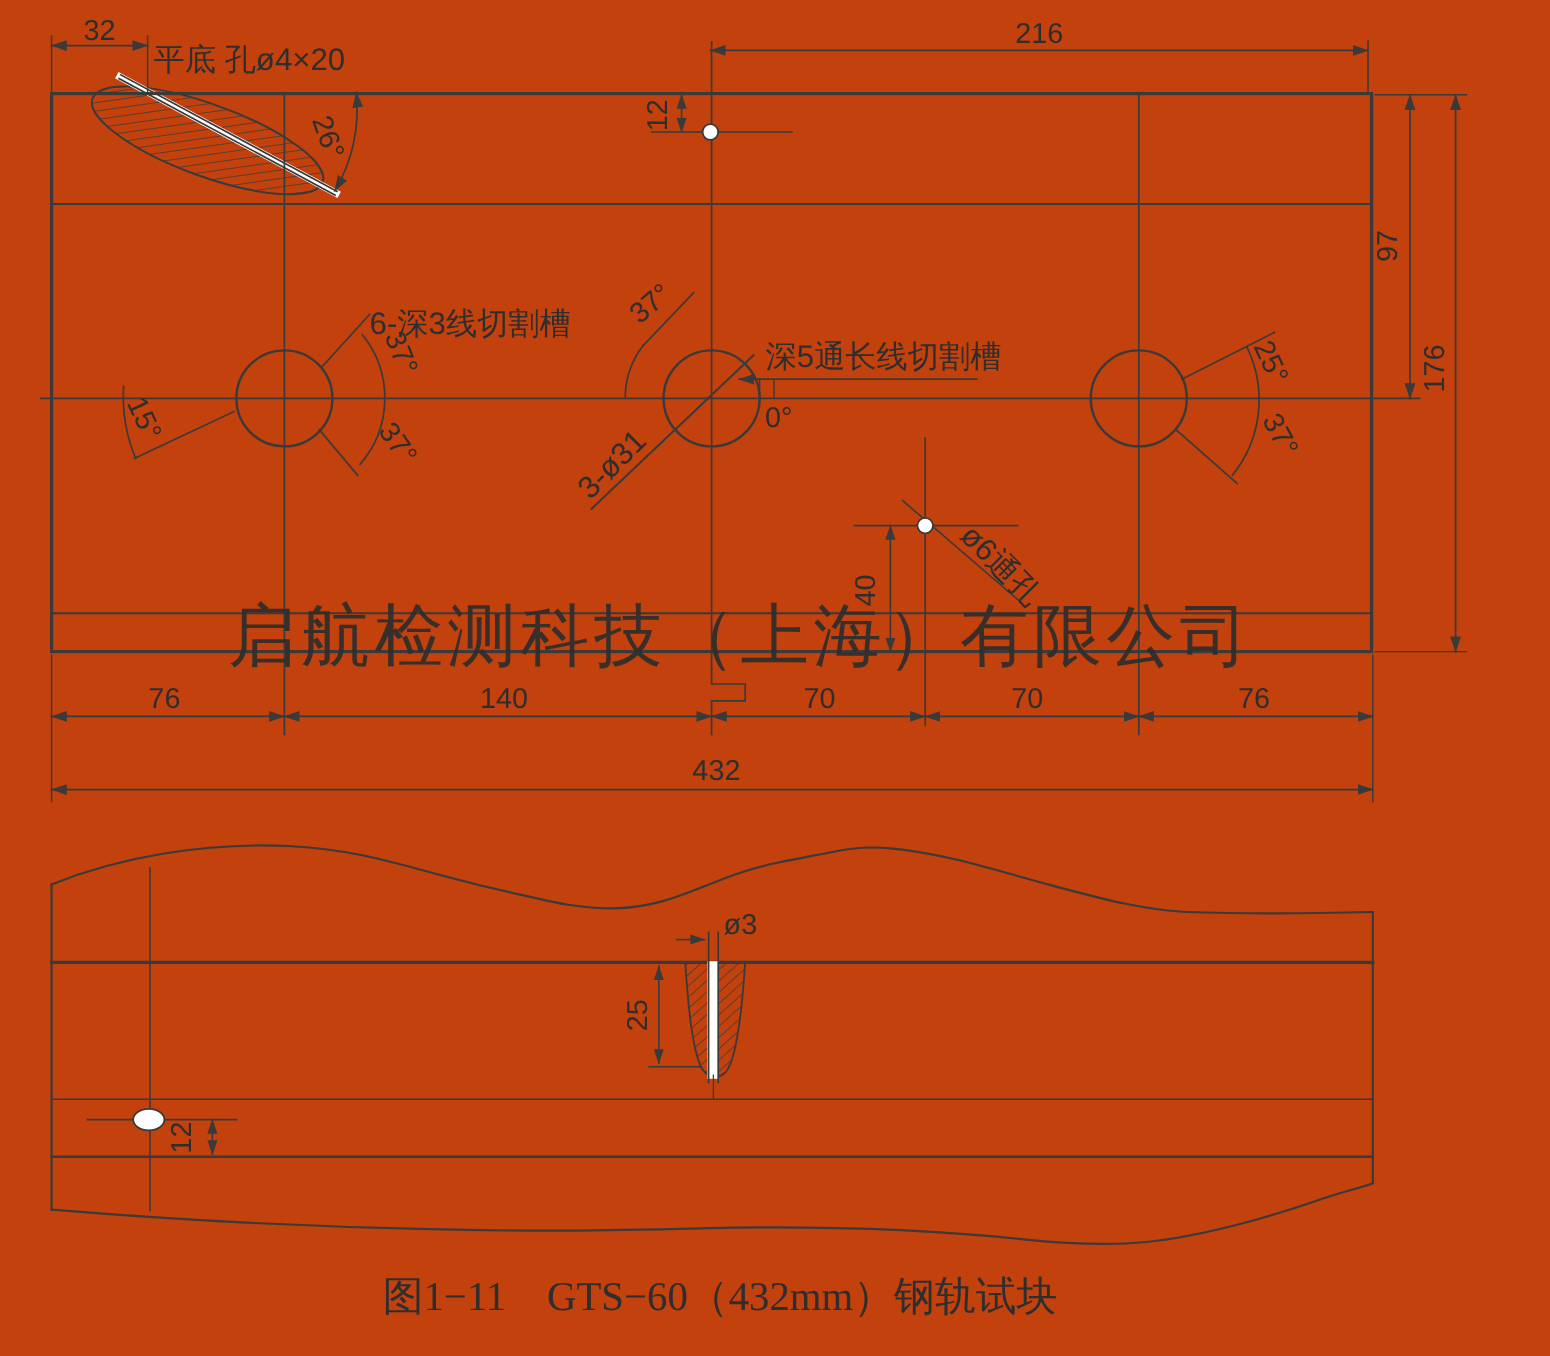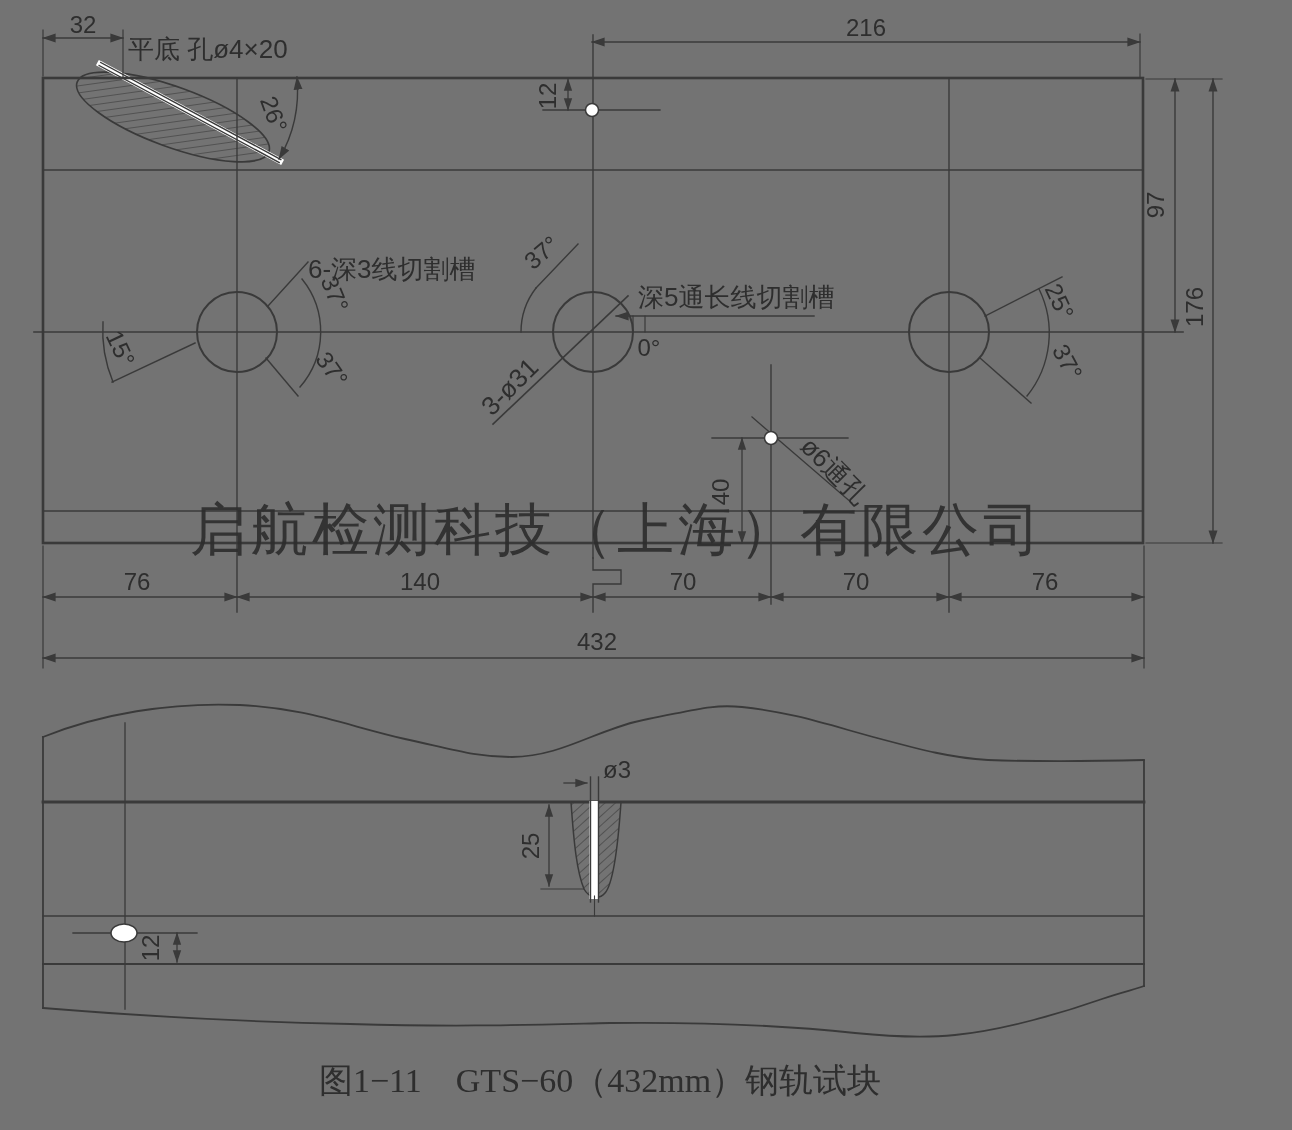--- a/index.html
+++ b/index.html
@@ -1,16 +1,16 @@
 <!DOCTYPE html>
 <html><head>
 <meta charset="utf-8">
 <style>
   html,body{margin:0;padding:0;background:#ffffff;}
-  .stage{position:relative;width:1292px;height:1130px;background:#737373;overflow:hidden;
+  .stage{position:relative;width:1292px;height:1130px;background:#c2410c;overflow:hidden;
          font-family:"Liberation Sans",sans-serif;}
   svg{display:block;}
   text{fill:#2e2e2e;}
   .dim{font-size:24px;font-family:"Liberation Sans",sans-serif;}
   .cjk{font-size:26px;font-family:"Liberation Sans",sans-serif;}
   .ang{font-size:24px;font-family:"Liberation Sans",sans-serif;}
   .wm{font-size:57px;letter-spacing:4px;font-family:"Liberation Sans",sans-serif;}
   .cap{font-size:34px;font-family:"Liberation Serif","DejaVu Serif",serif;}
 </style>
 </head>

